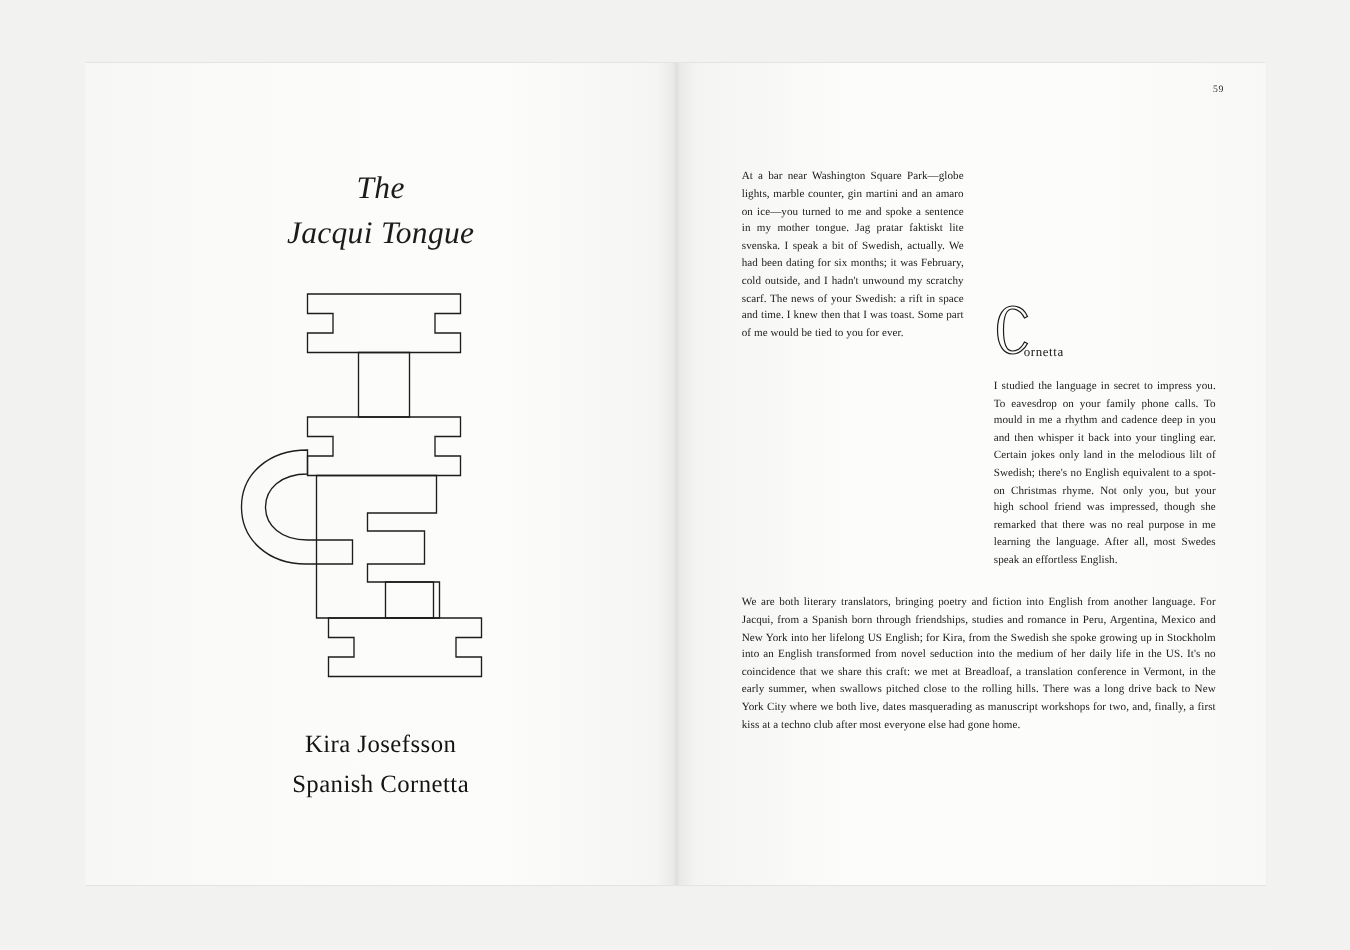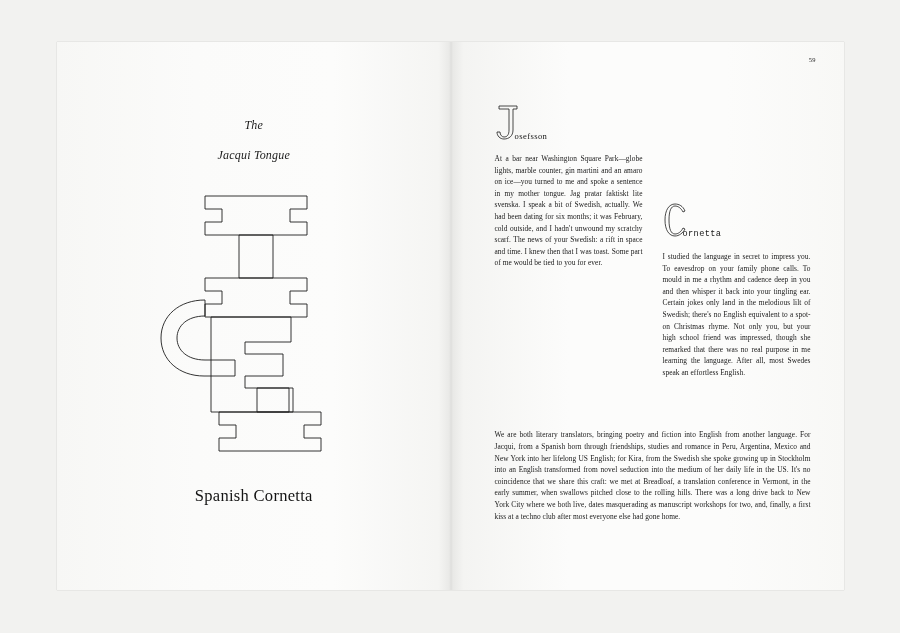--- a/index.html
+++ b/index.html
@@ -49,21 +49,21 @@
   }
 
   
   .title-block {
     position: absolute;
     top: 68px;
     left: 0;
     width: 100%;
     text-align: center;
     font-style: italic;
-    font-size: 12px;
+    font-size: 21px;
     line-height: 30px;
     color: #1b1b1b;
     letter-spacing: 0.2px;
   }
   .title-line-1 { display: block; }
   .title-line-2 { display: block; }
 
   .illustration {
     position: absolute;
     top: 150px;
@@ -129,26 +129,26 @@
     top: 0;
   }
   .dropcap-word {
     position: absolute;
     font-size: 8.6px;
     letter-spacing: 0.4px;
     color: #151515;
     white-space: nowrap;
   }
   .dc1 .dropcap-word { left: 20px; top: 27px; }
-  .dc2 .dropcap-word { left: 20px; top: 27px; font-family: Liberation Mono, monospace; }
+  .dc2 .dropcap-word { left: 20px; top: 27px; }
 
   .wide-block {
     position: absolute;
     left: 44px;
-    top: 380px;
+    top: 346px;
     width: 316px;
   }
 </style>
 </head>
 <body>
 
 <div class="spread">
 
   <div class="page page-left">
 
@@ -167,35 +167,30 @@
         <path d="M56 108 C30 108 12 124 12 146 C12 168 30 184 55 184 L86 184 L86 168 L56 168 C38 168 28 158 28 146 C28 134 38 124 56 124 Z"></path>
 
         <path d="M62 125 L142 125 L142 150 L96 150 L96 162 L134 162 L134 184 L96 184 L96 196 L144 196 L144 220 L62 220 Z"></path>
 
         <path d="M70 220 L172 220 L172 233 L155 233 L155 246 L172 246 L172 259 L70 259 L70 246 L87 246 L87 233 L70 233 Z"></path>
         <path d="M108 196 L140 196 L140 220 L108 220 Z"></path>
       </svg>
     </div>
 
     <div class="authors">
+      <span class="author-name">Kira Josefsson</span>
       <span class="author-name">Spanish Cornetta</span>
     </div>
   </div>
 
   <div class="page page-right">
 
     <div class="folio">59</div>
 
     <div class="col col-left">
-      <div class="dropcap-block dc1">
-        <svg class="dropcap-svg" width="26" height="38" viewBox="0 0 26 38" fill="none" stroke="#1d1d1d" stroke-width="0.8">
-          <path d="M4 2 L22 2 L22 5 L18 5 L18 26 C18 32 14 35 9 35 C5 35 2 32 2 28 L5 28 C5 31 7 33 9 33 C12 33 14 31 14 26 L14 5 L4 5 Z"></path>
-        </svg>
-        <span class="dropcap-word">osefsson</span>
-      </div>
       <p class="body-text">At a bar near Washington Square Park—globe lights, marble counter, gin martini and an amaro on ice—you turned to me and spoke a sentence in my mother tongue. Jag pratar faktiskt lite svenska. I speak a bit of Swedish, actually. We had been dating for six months; it was February, cold outside, and I hadn't unwound my scratchy scarf. The news of your Swedish: a rift in space and time. I knew then that I was toast. Some part of me would be tied to you for ever.</p>
     </div>
 
     <div class="col col-right">
       <div class="dropcap-block dc2">
         <svg class="dropcap-svg" width="26" height="38" viewBox="0 0 26 38" fill="none" stroke="#1d1d1d" stroke-width="0.8">
           <path d="M22 9 C20 4 16 2 12 2 C6 2 2 8 2 18 C2 28 6 34 12 34 C16 34 20 31 22 27 L20 26 C18 30 15 32 12 32 C8 32 6 27 6 18 C6 9 8 4 12 4 C15 4 18 6 20 10 Z"></path>
         </svg>
         <span class="dropcap-word">ornetta</span>
       </div>

